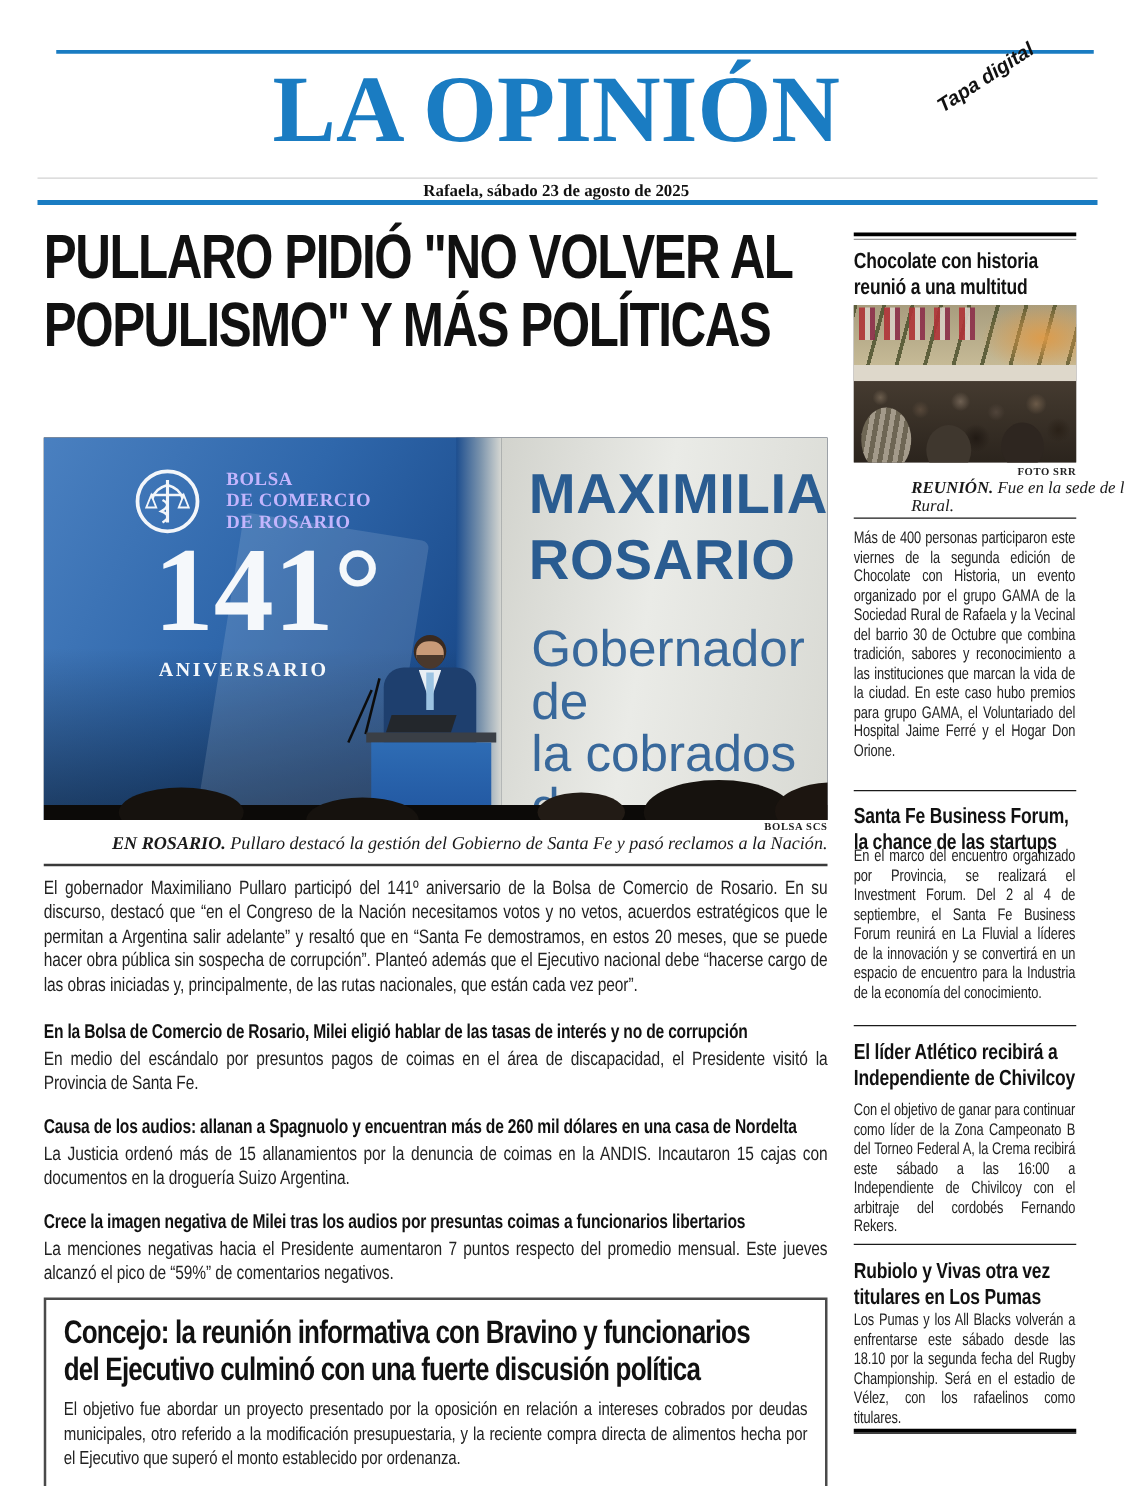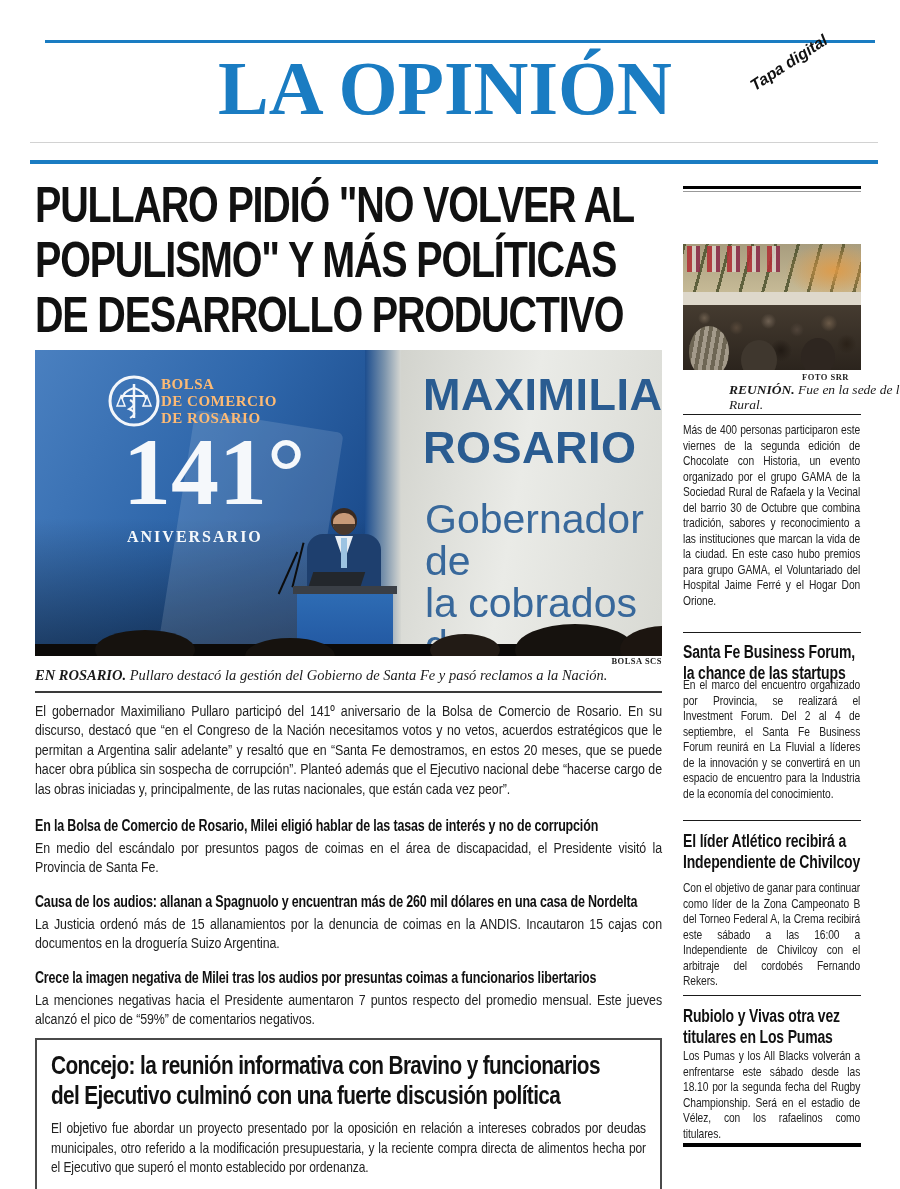--- a/index.html
+++ b/index.html
@@ -51,21 +51,21 @@
   }
   #scr-seam { position:absolute; left:330px; top:0; width:36px; height:100%;
     background:linear-gradient(to right,#1d4e8f, #7d95ad 55%, #d6d7d2); }
   #scr-right {
     position:absolute; left:366px; top:0; right:0; height:100%;
     background:linear-gradient(100deg,#d2d3cd, #eaebe7 45%, #d8d9d3);
   }
   #bcr-logo { position:absolute; left:72px; top:24px; display:flex; align-items:center; }
   #bcr-logo svg { display:block; }
   #bcr-wordmark {
-    margin-left:0; color:#fdba74; font-family:"Liberation Serif",serif;
+    margin-left:20px; color:#c4b5fd; font-family:"Liberation Serif",serif;
     font-weight:bold; font-size:15px; line-height:17px; letter-spacing:0.5px;
   }
   #big-number {
     position:absolute; left:88px; top:72px; color:#f5f8fb;
     font-family:"Liberation Serif",serif; font-weight:bold; font-size:96px; line-height:100px;
   }
   #anniversary {
     position:absolute; left:92px; top:178px; color:#f5f8fb;
     font-family:"Liberation Serif",serif; font-weight:bold; font-size:16px; letter-spacing:2px;
   }
@@ -101,21 +101,21 @@
   #aud5 { left:585px; bottom:-16px; width:90px;  height:46px; background:#1c1510; }
 
   
   #main-flow { position:absolute; top:656px; left:35px; width:627px; }
   .credit {
     font-family:"Liberation Serif",serif; font-weight:bold; font-size:8.5px;
     letter-spacing:0.5px; color:#222; text-align:right; height:10px;
   }
   #main-caption {
     font-family:"Liberation Serif",serif; font-style:italic; font-size:14.5px;
-    color:#1a1a1a; padding:1px 0 7px; border-bottom:2px solid #3a3a3a; margin-bottom:8px;
+    color:#1a1a1a; padding:1px 0 7px; border-bottom:2px solid #3a3a3a; margin-bottom:8px;text-align:right;
   }
   .caption-lead { font-weight:bold; }
   .cx80 { width:125%; transform:scaleX(0.8); transform-origin:0 0; }
   .body-par {
     font-size:15.5px; line-height:19.4px; color:#222; text-align:justify;
     letter-spacing:-0.1px;
   }
   #lead-par { margin-bottom:13px; }
   .brief-head {
     display:inline-block; white-space:nowrap; font-weight:bold; font-size:16px;
@@ -175,38 +175,38 @@
       radial-gradient(circle 12px at 82% 28%, #6b5a48, rgba(0,0,0,0) 70%),
       radial-gradient(circle 14px at 92% 60%, #2a2118, rgba(0,0,0,0) 70%),
       radial-gradient(circle 16px at 55% 70%, #211a14, rgba(0,0,0,0) 70%),
       linear-gradient(to bottom,#453b30,#2b241d);
   }
   .sbp-fig { position:absolute; border-radius:50%; }
   #sbp-fig1 { left:6px; bottom:-8px; width:40px; height:52px; background:#9a9184;
     background:repeating-linear-gradient(100deg,#a39a8a 0 4px,#6e6654 4px 8px); }
   #sbp-fig2 { left:58px; bottom:-10px; width:36px; height:40px; background:#3f372e; }
   #sbp-fig3 { left:118px; bottom:-6px; width:34px; height:38px; background:#2e2username4; background:#2e2620; }
-  .sb-credit { position:absolute; right:12px; text-align:left; font-family:"Liberation Serif",serif;
+  .sb-credit { position:absolute; right:0; text-align:left; font-family:"Liberation Serif",serif;
     font-weight:bold; font-size:8.5px; letter-spacing:0.5px; color:#222; }
 </style>
 </head>
 <body>
 
 <div id="page">
 
   <div id="rule-top"></div>
   <div id="masthead-title">LA OPINIÓN</div>
   <div id="tagline">Tapa digital</div>
   <div id="rule-gray"></div>
+  <div id="dateline">Rafaela, sábado 23 de agosto de 2025</div>
   <div id="rule-blue2"></div>
 
   <div id="headline">
     <div><span class="hl-line">PULLARO PIDIÓ "NO VOLVER AL</span></div>
     <div><span class="hl-line">POPULISMO" Y MÁS POLÍTICAS</span></div>
-    <div><span class="hl-line">DE DESARROLLO PRODUCTIVO</span></div>
   </div>
 
   <div id="photo">
     <div id="scr-left"></div>
     <div id="scr-building"></div>
     <div id="scr-seam"></div>
     <div id="scr-right"></div>
 
     <div id="bcr-logo">
       <span>
@@ -283,20 +283,24 @@
     <div id="box">
       <div><span class="box-hl-line">Concejo: la reunión informativa con Bravino y funcionarios</span></div>
       <div><span class="box-hl-line">del Ejecutivo culminó con una fuerte discusión política</span></div>
       <div id="box-body" class="body-par cx80">El objetivo fue abordar un proyecto presentado por la oposición en relación a intereses cobrados por deudas municipales, otro referido a la modificación presupuestaria, y la reciente compra directa de alimentos hecha por el Ejecutivo que superó el monto establecido por ordenanza.</div>
     </div>
   </div>
 
   <div id="sidebar">
     <div class="sb-abs sb-double-top" style="top:0;"></div>
 
+    <div class="sb-abs" style="top:12px;">
+      <div><span class="sb-h-line">Chocolate con historia</span></div>
+      <div><span class="sb-h-line">reunió a una multitud</span></div>
+    </div>
 
     <div id="sb-photo">
       <div id="sbp-ceiling"></div>
       <div id="sbp-banners"></div>
       <div id="sbp-wall"></div>
       <div id="sbp-crowd"></div>
       <div class="sbp-fig" id="sbp-fig1"></div>
       <div class="sbp-fig" id="sbp-fig2"></div>
       <div class="sbp-fig" id="sbp-fig3"></div>
     </div>

